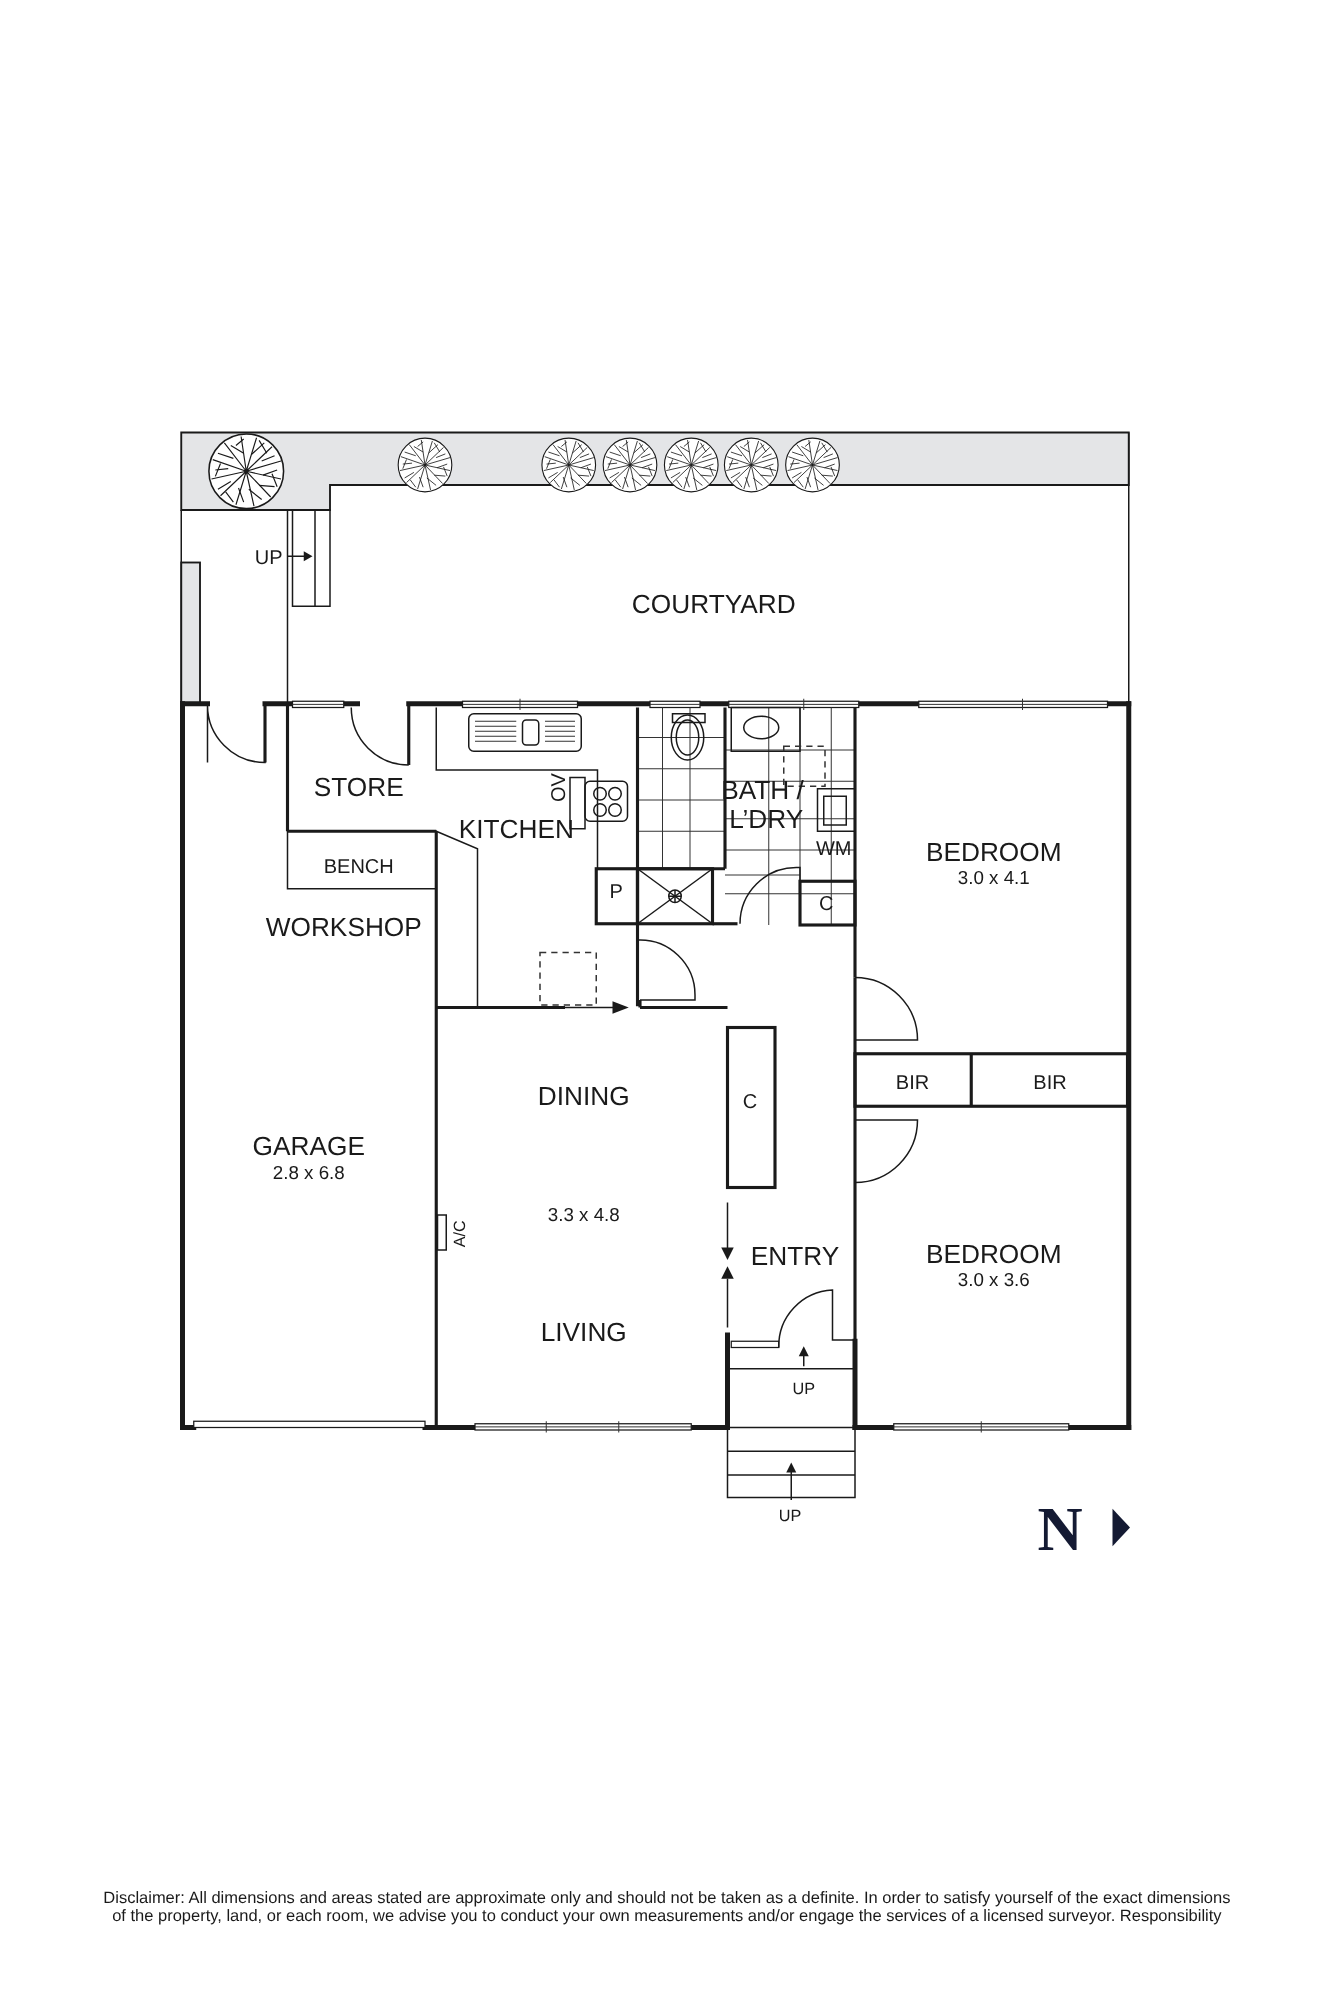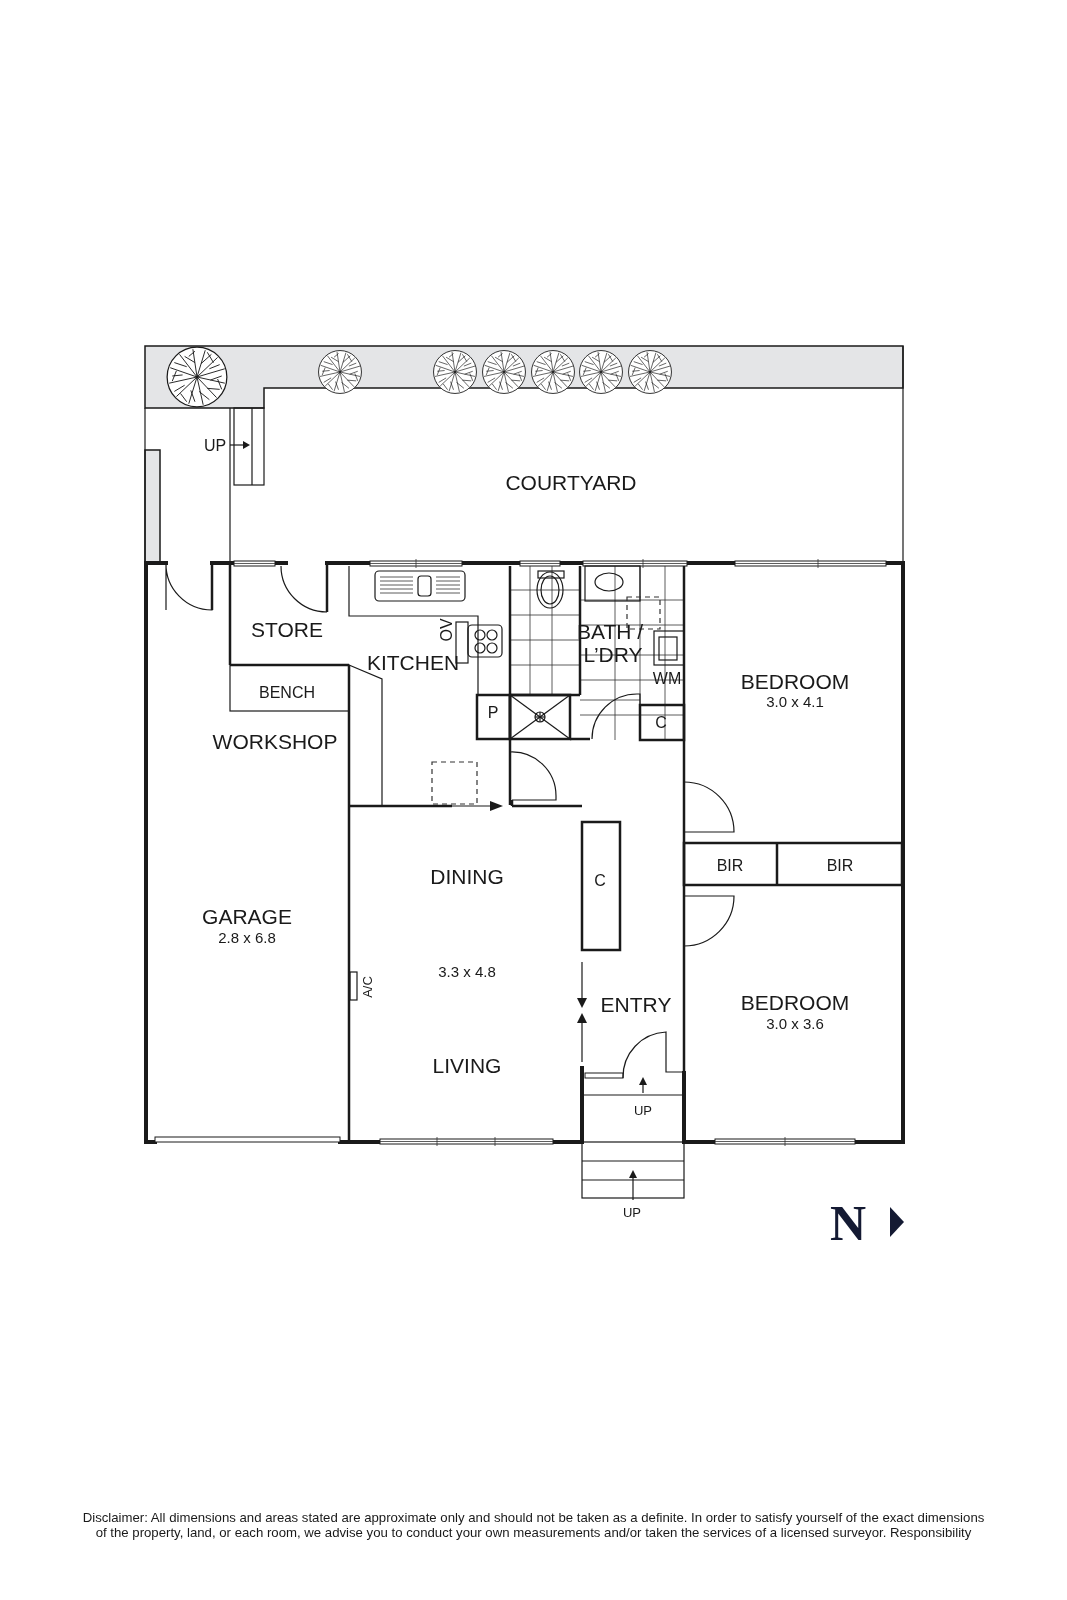--- a/index.html
+++ b/index.html
@@ -262,14 +262,14 @@
   <text class="lbl room" x="467" y="1073">LIVING</text>
   <text class="lbl tiny" x="643" y="1115">UP</text>
   <text class="lbl tiny" x="632" y="1217">UP</text>
 </svg>
 
 <div class="north">N</div>
 <div class="north-arrow"></div>
 
 <div class="disclaimer">
   <span>Disclaimer: All dimensions and areas stated are approximate only and should not be taken as a definite. In order to satisfy yourself of the exact dimensions</span>
-  <span>of the property, land, or each room, we advise you to conduct your own measurements and/or taken the services of a licensed surveyor. Responsibility</span>
+  <span>of the property, land, or each room, we advise you to conduct your own measurements and/or engage the services of a licensed surveyor. Responsibility</span>
 </div>
 
 </body></html>

